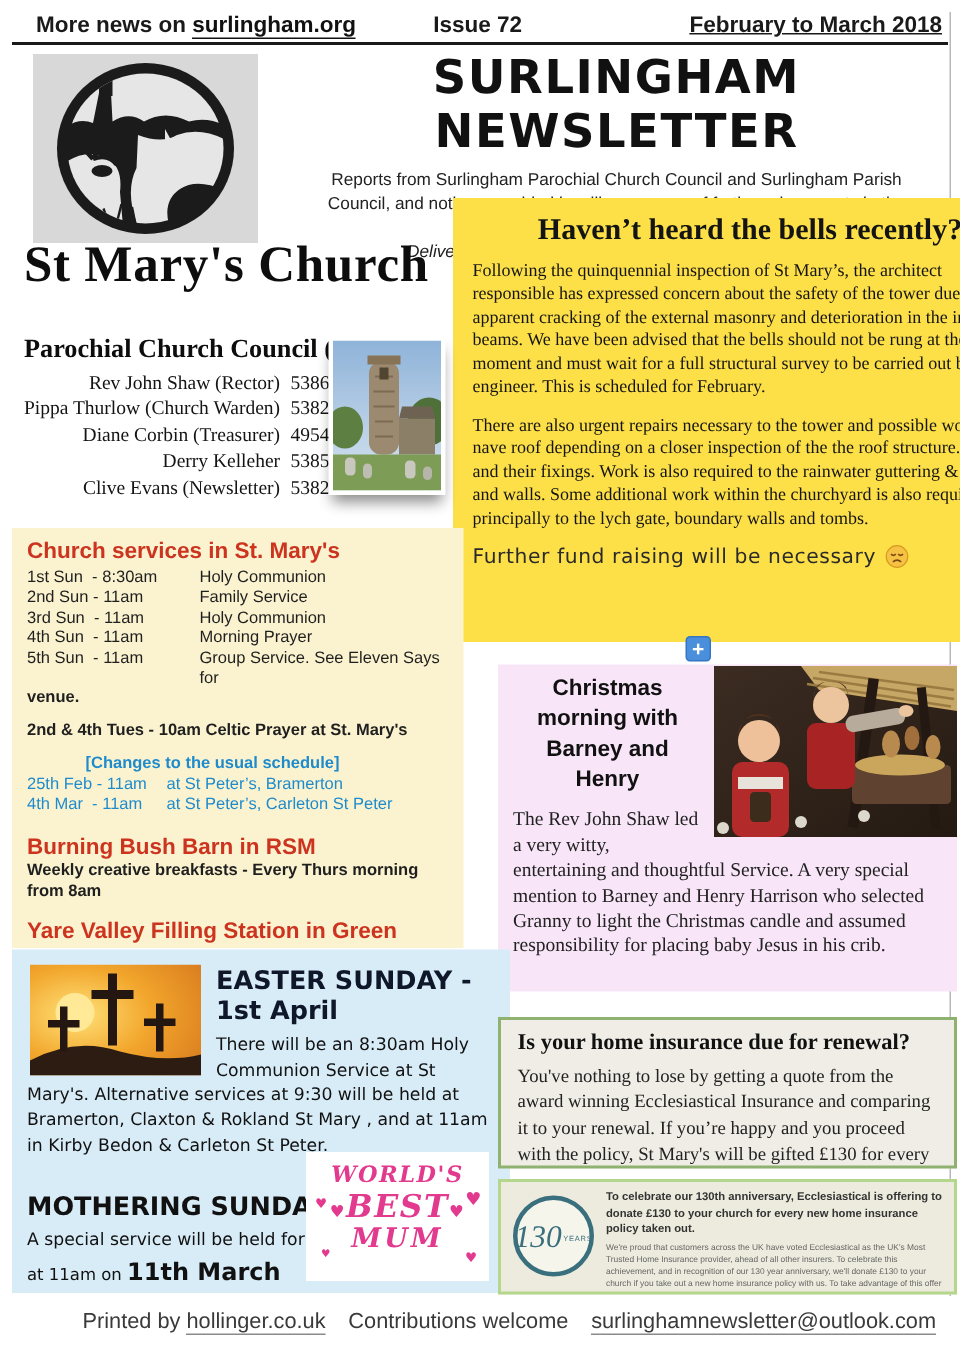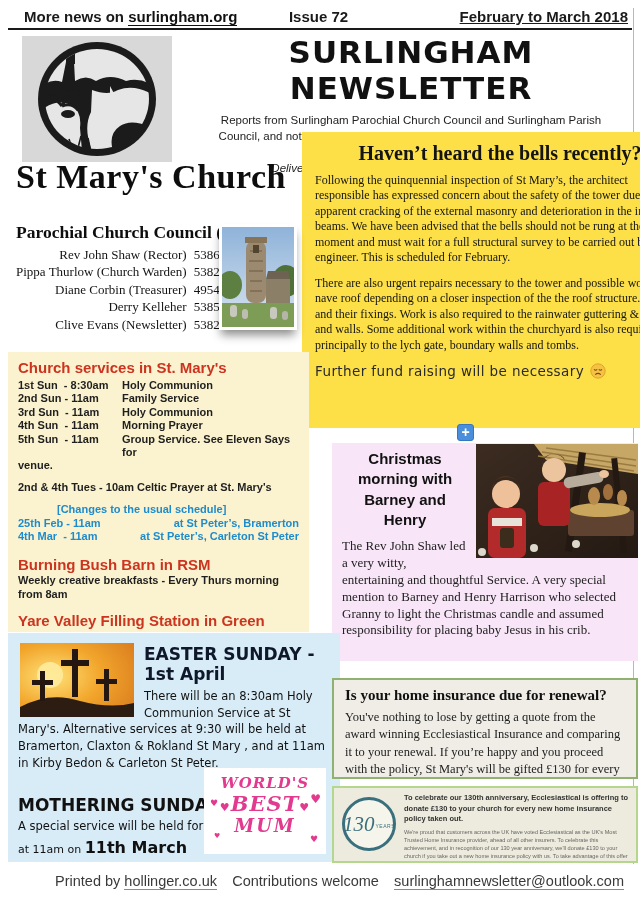--- a/index.html
+++ b/index.html
@@ -48,26 +48,26 @@
   .pcc-head  { left:16px; top:222px; font-family:"Liberation Serif", serif; font-weight:bold; font-size:17.5px; color:#0d0d0d; }
   .contacts  { left:16px; top:246px; font-family:"Liberation Serif", serif; font-size:13px; line-height:17.4px; white-space:nowrap; color:#141414;text-align:right; }
   .contacts .ph { margin-left:7px; }
   .church-photo { left:219px; top:224px; width:78px; background:#fff; padding:3px;
                   box-shadow:0 7px 9px -2px rgba(0,0,0,.45); z-index:3; }
   .church-photo svg { display:block; width:72px; height:100px; }
 
   
   .services { left:8px; top:352px; width:301px; height:280px; background:#fbf3cf; padding:7px 10px; overflow:hidden; }
   .svc-title { color:#cc3420; font-weight:bold; font-size:15px; margin-bottom:3px; }
-  .svc-row { display:flex; font-size:11px; font-weight:bold; line-height:13.4px; color:#1f1f1f; }
+  .svc-row { display:flex; font-size:11px; font-weight:normal; line-height:13.4px; color:#1f1f1f;gap:11px; }
   .svc-row .t { width:104px; flex:0 0 auto; white-space:pre-wrap; }
   .venue-line, .tues-line { font-size:11px; font-weight:bold; line-height:13.4px; color:#1f1f1f; }
   .tues-line { margin-top:8px; }
   .chg-head { margin-top:9px; color:#1e8bcd; font-weight:bold; font-size:11px; line-height:13.4px;padding-left:39px; }
-  .chg-row { display:flex; font-size:11px; font-weight:bold; line-height:13.4px; color:#1e8bcd;justify-content:space-between; }
+  .chg-row { display:flex; font-size:11px; font-weight:normal; line-height:13.4px; color:#1e8bcd; }
   .chg-row .t { width:93px; flex:0 0 auto; white-space:pre-wrap; }
   .bb-title { margin-top:13px; color:#cc3420; font-weight:bold; font-size:15px; }
   .bb-detail, .yv-detail { font-size:11px; font-weight:bold; line-height:13.4px; color:#1f1f1f; margin-top:1px; }
   .yv-title { margin-top:11px; color:#cc3420; font-weight:bold; font-size:15px; line-height:1.15; }
 
   
   .xmas { left:332px; top:443px; width:306px; height:218px; background:#f8e6f8; padding:0 0 0 10px; overflow:hidden; }
   .xmas-photo { float:right; width:162px; height:116px; margin:0 0 4px 8px; }
   .xmas-photo svg { display:block; width:100%; height:100%; }
   .xmas-title { font-size:15px; font-weight:bold; text-align:center; line-height:1.35; margin:6px 0 8px; color:#111; }

